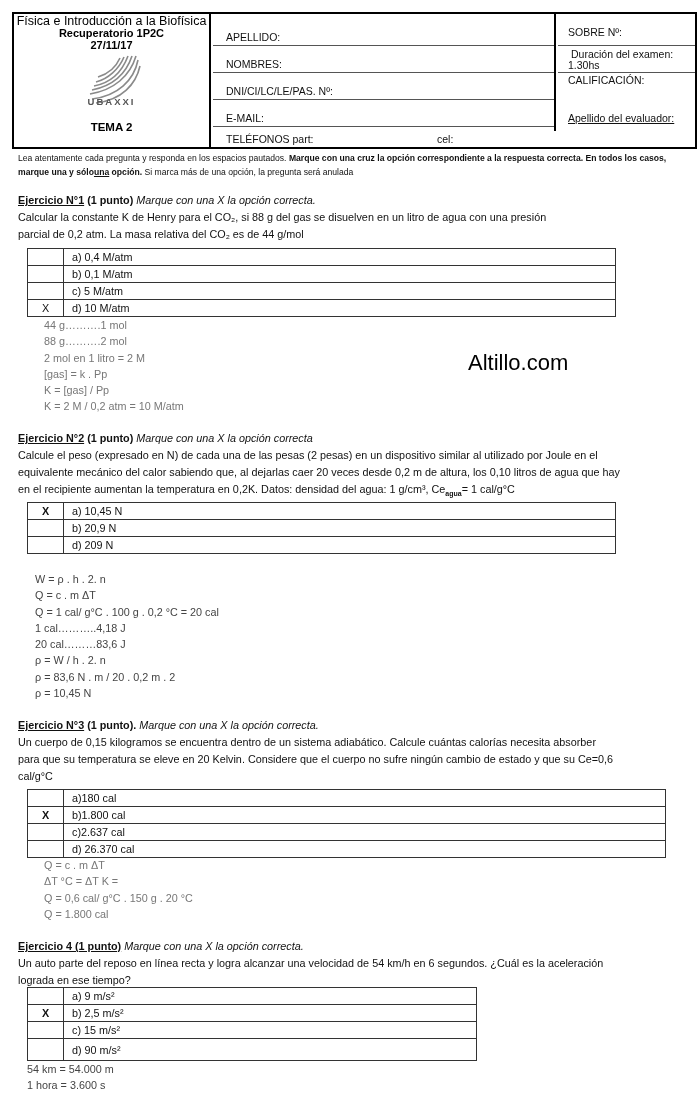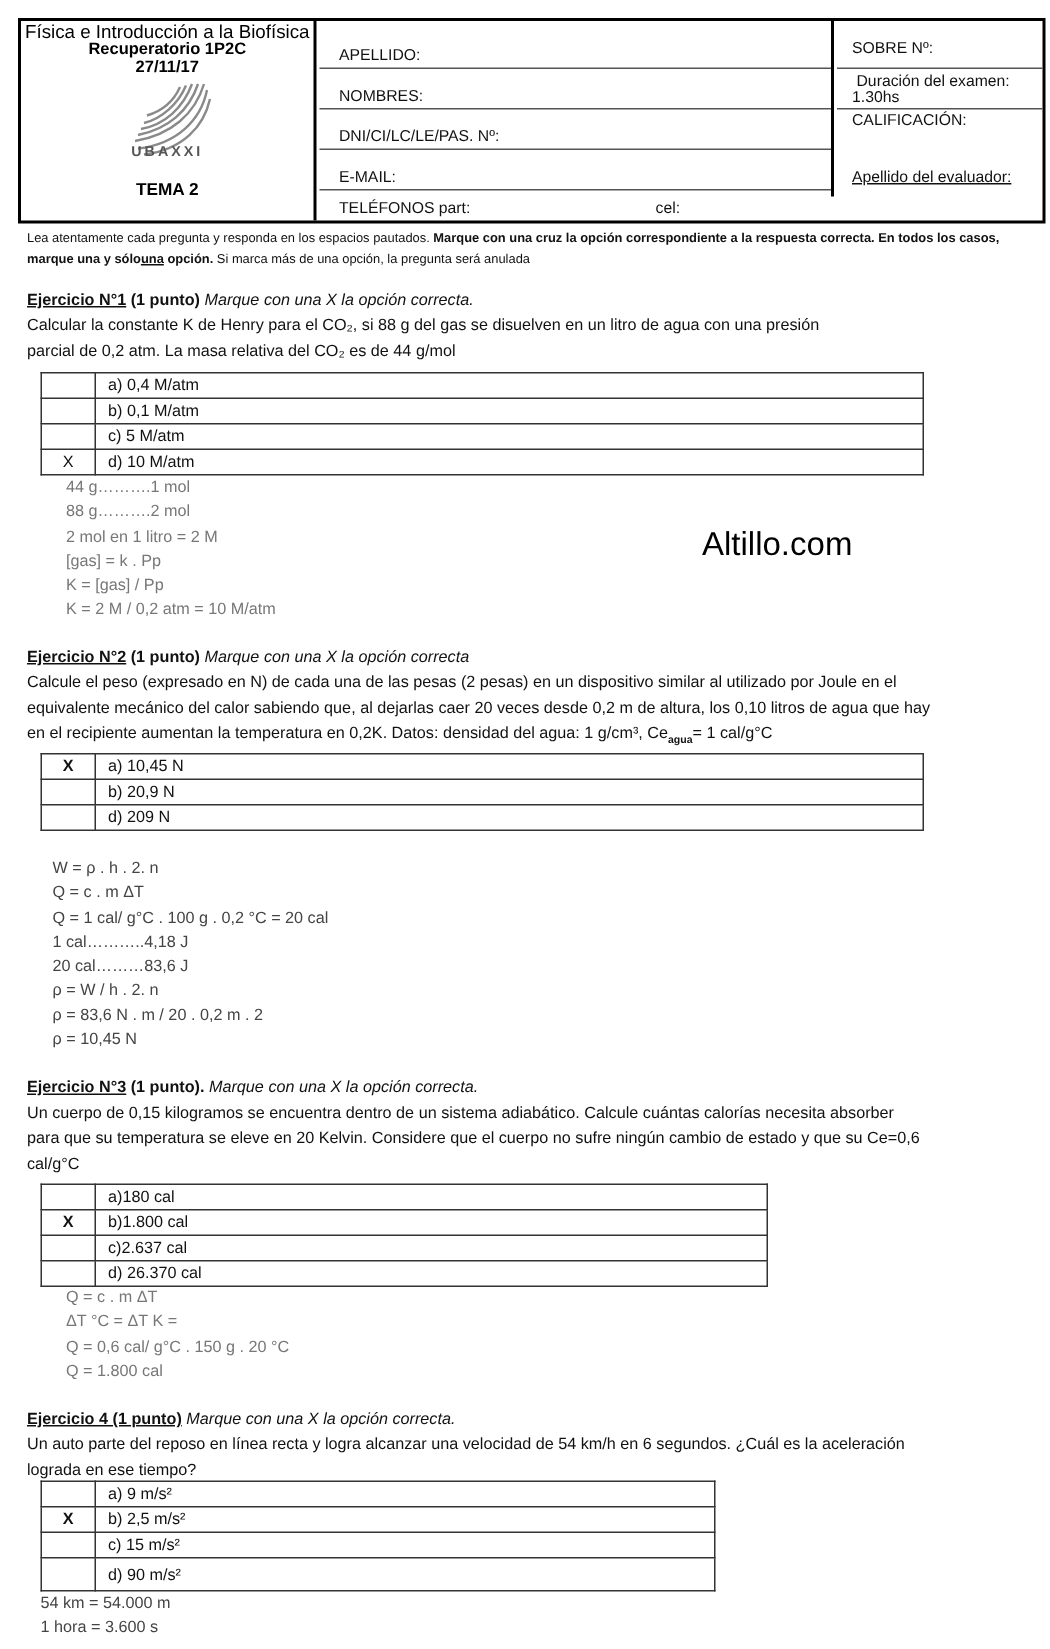--- a/index.html
+++ b/index.html
@@ -193,21 +193,21 @@
 </div>
 
 <div class="ej" style="top:717px; width:670px;">
   <div class="title"><span class="u">Ejercicio N°3</span><b> (1 punto).</b><i> Marque con una X la opción correcta.</i></div>
   <div class="stmt">
     <div>Un cuerpo de 0,15 kilogramos se encuentra dentro de un sistema adiabático.  Calcule cuántas calorías necesita absorber</div>
     <div>para que su temperatura se eleve en 20 Kelvin. Considere que el cuerpo no sufre ningún cambio de estado y que su Ce=0,6</div>
     <div>cal/g°C</div>
   </div>
 </div>
-<table class="opts" style="left:27px; top:789px; width:485px;">
+<table class="opts" style="left:27px; top:789px; width:639px;">
   <tbody>
       <tr>
         <td class="mark bold"></td>
         <td>a)180 cal</td>
       </tr>
   <tr>
         <td class="mark bold">X</td>
         <td>b)1.800 cal</td>
       </tr>
   <tr>

